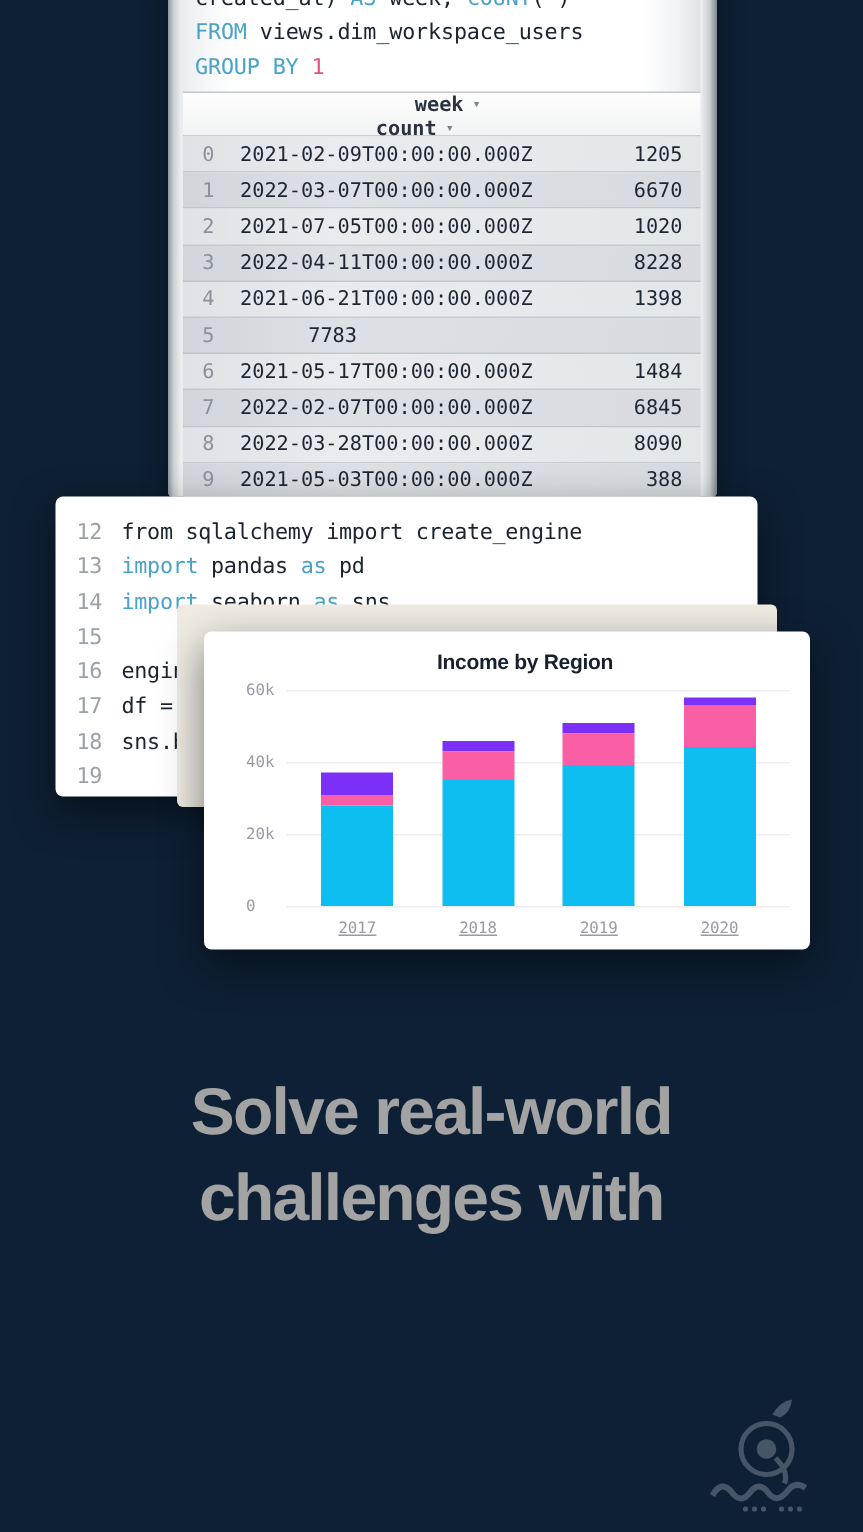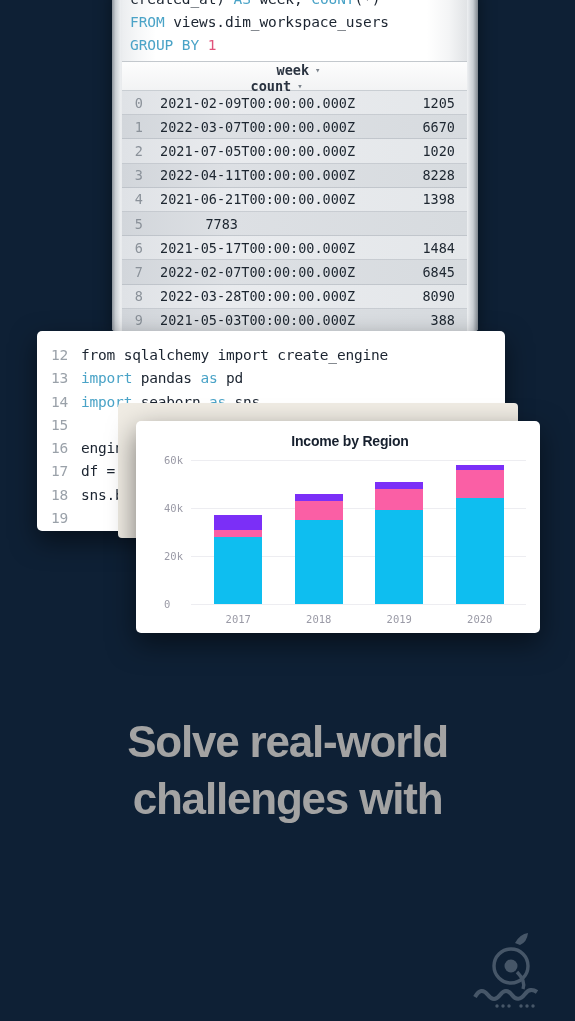--- a/index.html
+++ b/index.html
@@ -112,21 +112,21 @@
     transform:translateY(-6px);
     margin-left:28px;
   }
   #bars { position:absolute; left:62px; right:20px; bottom:29px; top:5px;
     display:flex; align-items:flex-end; justify-content:space-around; }
   .bar { width:48px; display:flex; flex-direction:column; justify-content:flex-end; }
   .seg { width:100%; }
   .xlabels { position:absolute; left:62px; right:20px; bottom:8px;
     display:flex; justify-content:space-around; }
   .xlabels span { width:48px; text-align:center; font-size:10.5px; color:#9a9aa6;
-    font-family:"DejaVu Sans Mono", monospace; }
+    font-family:"DejaVu Sans Mono", monospace;text-decoration:underline; }
 
   
   #headline {
     position:absolute; left:0; right:0; top:713px;
     text-align:center; color:#a3a3a3;
     font-size:44px; font-weight:bold; line-height:57px;
     letter-spacing:-1.2px;
   }
 
   

